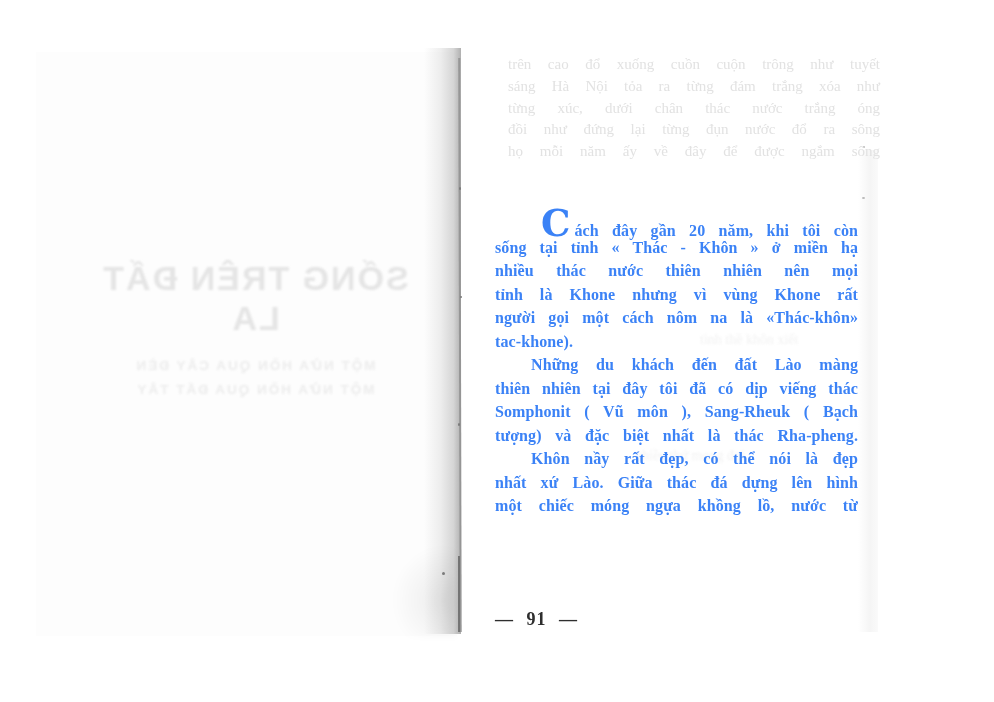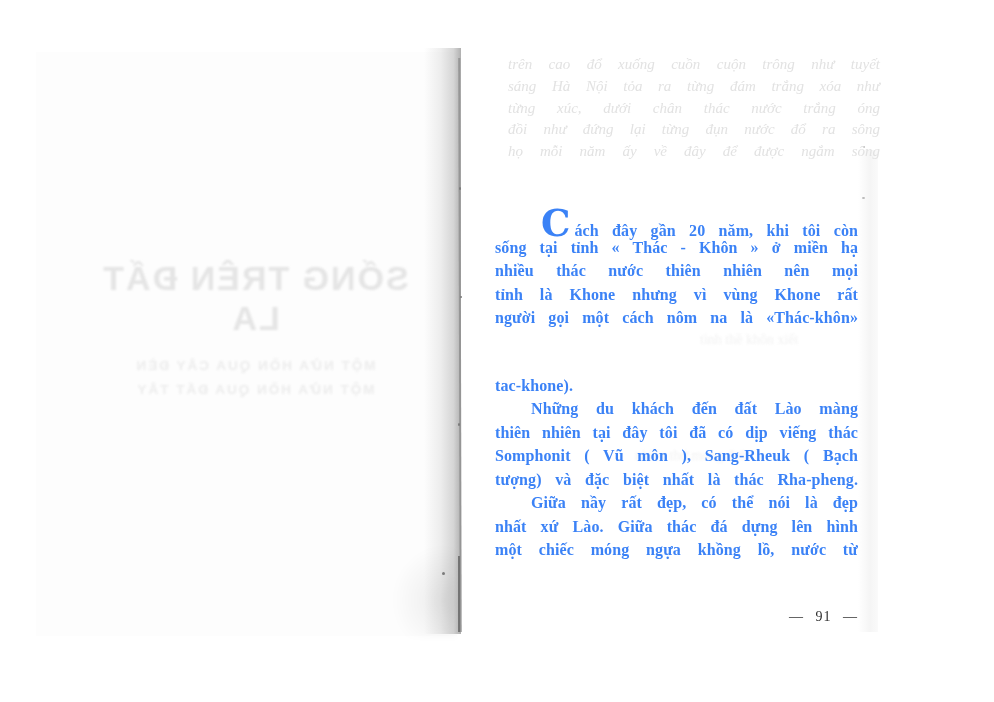--- a/index.html
+++ b/index.html
@@ -24,36 +24,36 @@
       background:radial-gradient(ellipse at 80% 60%,rgba(0,0,0,.07),rgba(0,0,0,0) 70%);filter:blur(3px);}
   .speck{background:#7a7a7a;border-radius:50%;}
   .mirror{transform:scaleX(-1);}
   .ghost-title{left:72px;top:258px;width:366px;text-align:center;
       font-family:"Liberation Sans","DejaVu Sans",sans-serif;font-weight:bold;
       font-size:34px;line-height:40px;letter-spacing:2px;color:#e5e5e5;filter:blur(1.1px);}
   .ghost-subs{left:104px;top:354px;width:302px;text-align:center;
       font-family:"Liberation Sans","DejaVu Sans",sans-serif;font-weight:bold;
       font-size:13.5px;line-height:24px;letter-spacing:2px;color:#ececec;filter:blur(1px);}
   .ghost-top{left:508px;top:54px;width:372px;font-size:15px;line-height:21.8px;
-      color:#e2e2e2;filter:blur(.75px);font-style:italic;}
+      color:#e2e2e2;filter:blur(.75px);}
   .ghost-top .gln{text-align:justify;text-align-last:justify;height:21.8px;}
   .ghost-mid{font-size:14px;color:#ededed;filter:blur(1px);opacity:.75;}
 
   
   #textblock{left:495px;top:212px;width:363px;color:#3b82f6;
       font-weight:600;font-size:16px;line-height:23.5px;letter-spacing:.1px;}
   .ln{text-align:justify;text-align-last:justify;height:23.5px;box-sizing:border-box;}
-  .ln.end{text-align-last:left;margin-top:44px;}
+  .ln.end{text-align-last:left;}
   .ln.indent{padding-left:36px;}
   .ln.cap-line{padding-left:46px;}
   .dropcap{font-family:"DejaVu Serif","Liberation Serif",serif;font-weight:bold;
       font-size:37px;line-height:23.5px;letter-spacing:1px;padding-right:3px;}
 
-  .page-number{left:495px;top:609px;width:363px;text-align:right;color:#2e2e2e;
-      font-weight:400;font-size:14px;letter-spacing:1px;word-spacing:7px;}
+  .page-number{left:495px;top:609px;width:363px;text-align:left;color:#2e2e2e;
+      font-weight:700;font-size:18px;letter-spacing:1px;word-spacing:7px;}
 </style>
 </head>
 <body>
 
 <div id="canvas">
 
   <div class="abs page-left"></div>
   <div class="abs page-right"></div>
   <div class="abs page-right-edge"></div>
 
@@ -91,20 +91,20 @@
     </div>
     <div class="ln">sống tại tỉnh « Thác - Khôn » ở miền hạ</div>
     <div class="ln">nhiều thác nước thiên nhiên nên mọi</div>
     <div class="ln">tỉnh là Khone nhưng vì vùng Khone rất</div>
     <div class="ln">người gọi một cách nôm na là «Thác-khôn»</div>
     <div class="ln end">tac-khone).</div>
     <div class="ln indent">Những du khách đến đất Lào màng</div>
     <div class="ln">thiên nhiên tại đây tôi đã có dịp viếng thác</div>
     <div class="ln">Somphonit ( Vũ môn ), Sang-Rheuk ( Bạch</div>
     <div class="ln">tượng) và đặc biệt nhất là thác Rha-pheng.</div>
-    <div class="ln indent">Giữa nầy rất đẹp, có thể nói là đẹp</div>
+    <div class="ln indent">Khôn nầy rất đẹp, có thể nói là đẹp</div>
     <div class="ln">nhất xứ Lào. Giữa thác đá dựng lên hình</div>
     <div class="ln">một chiếc móng ngựa khồng lồ, nước từ</div>
   </div>
 
   <div class="abs page-number">— 91 —</div>
 
 </div>
 
 </body></html>

